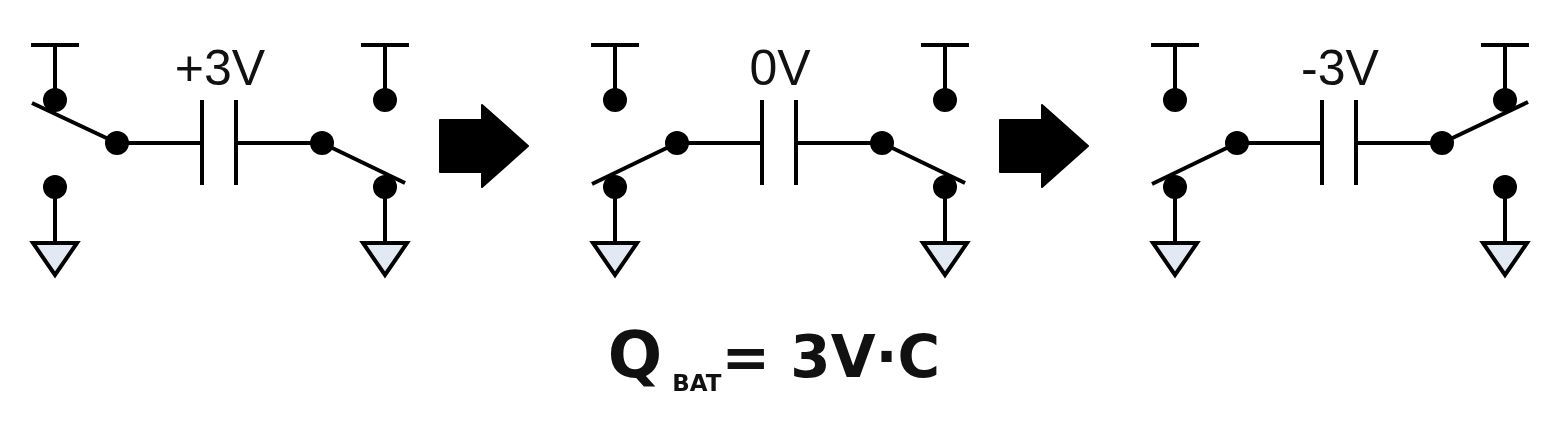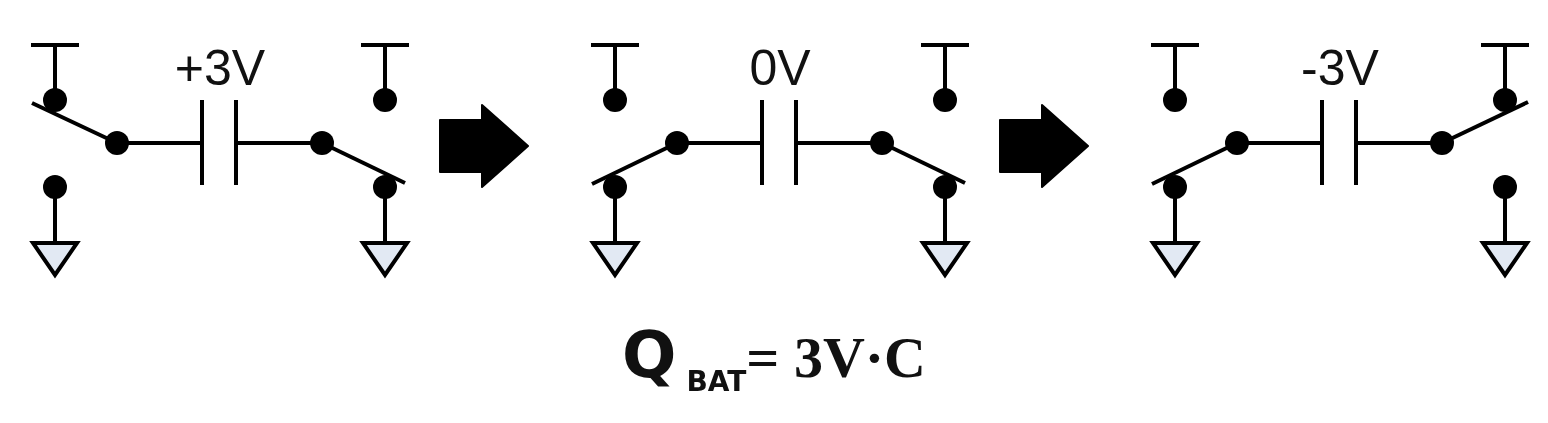--- a/index.html
+++ b/index.html
@@ -1,21 +1,21 @@
 <!DOCTYPE html>
 <html><head>
 <meta charset="utf-8">
 <style>
   html, body { margin: 0; padding: 0; background: #ffffff; }
   body { width: 1548px; height: 423px; position: relative; overflow: hidden; font-family: "Liberation Sans", sans-serif; }
   #diagram { position: absolute; left: 0; top: 0; }
   .formula { position: absolute; left: 0; top: 318px; width: 1548px; text-align: center; font-family: "DejaVu Sans", sans-serif; font-weight: bold; color: #111; }
   .formula .q { font-size: 64px; }
-  .formula .sub { font-size: 28px; vertical-align: -14px; margin-left: 10px; }
-  .formula .rest { font-size: 58px; font-family: Liberation Serif, serif; }
+  .formula .sub { font-size: 23px; vertical-align: -14px; margin-left: 10px; }
+  .formula .rest { font-size: 58px; }
 </style>
 </head>
 <body>
 
 <svg id="diagram" width="1548" height="310" viewBox="0 0 1548 310" xmlns="http://www.w3.org/2000/svg">
     <g>
       <g>
         <line x1="31" y1="45" x2="79" y2="45" stroke="#000000" stroke-width="4" stroke-linecap="butt"></line>
         <line x1="55" y1="45" x2="55" y2="100" stroke="#000000" stroke-width="4" stroke-linecap="butt"></line>
       </g>

